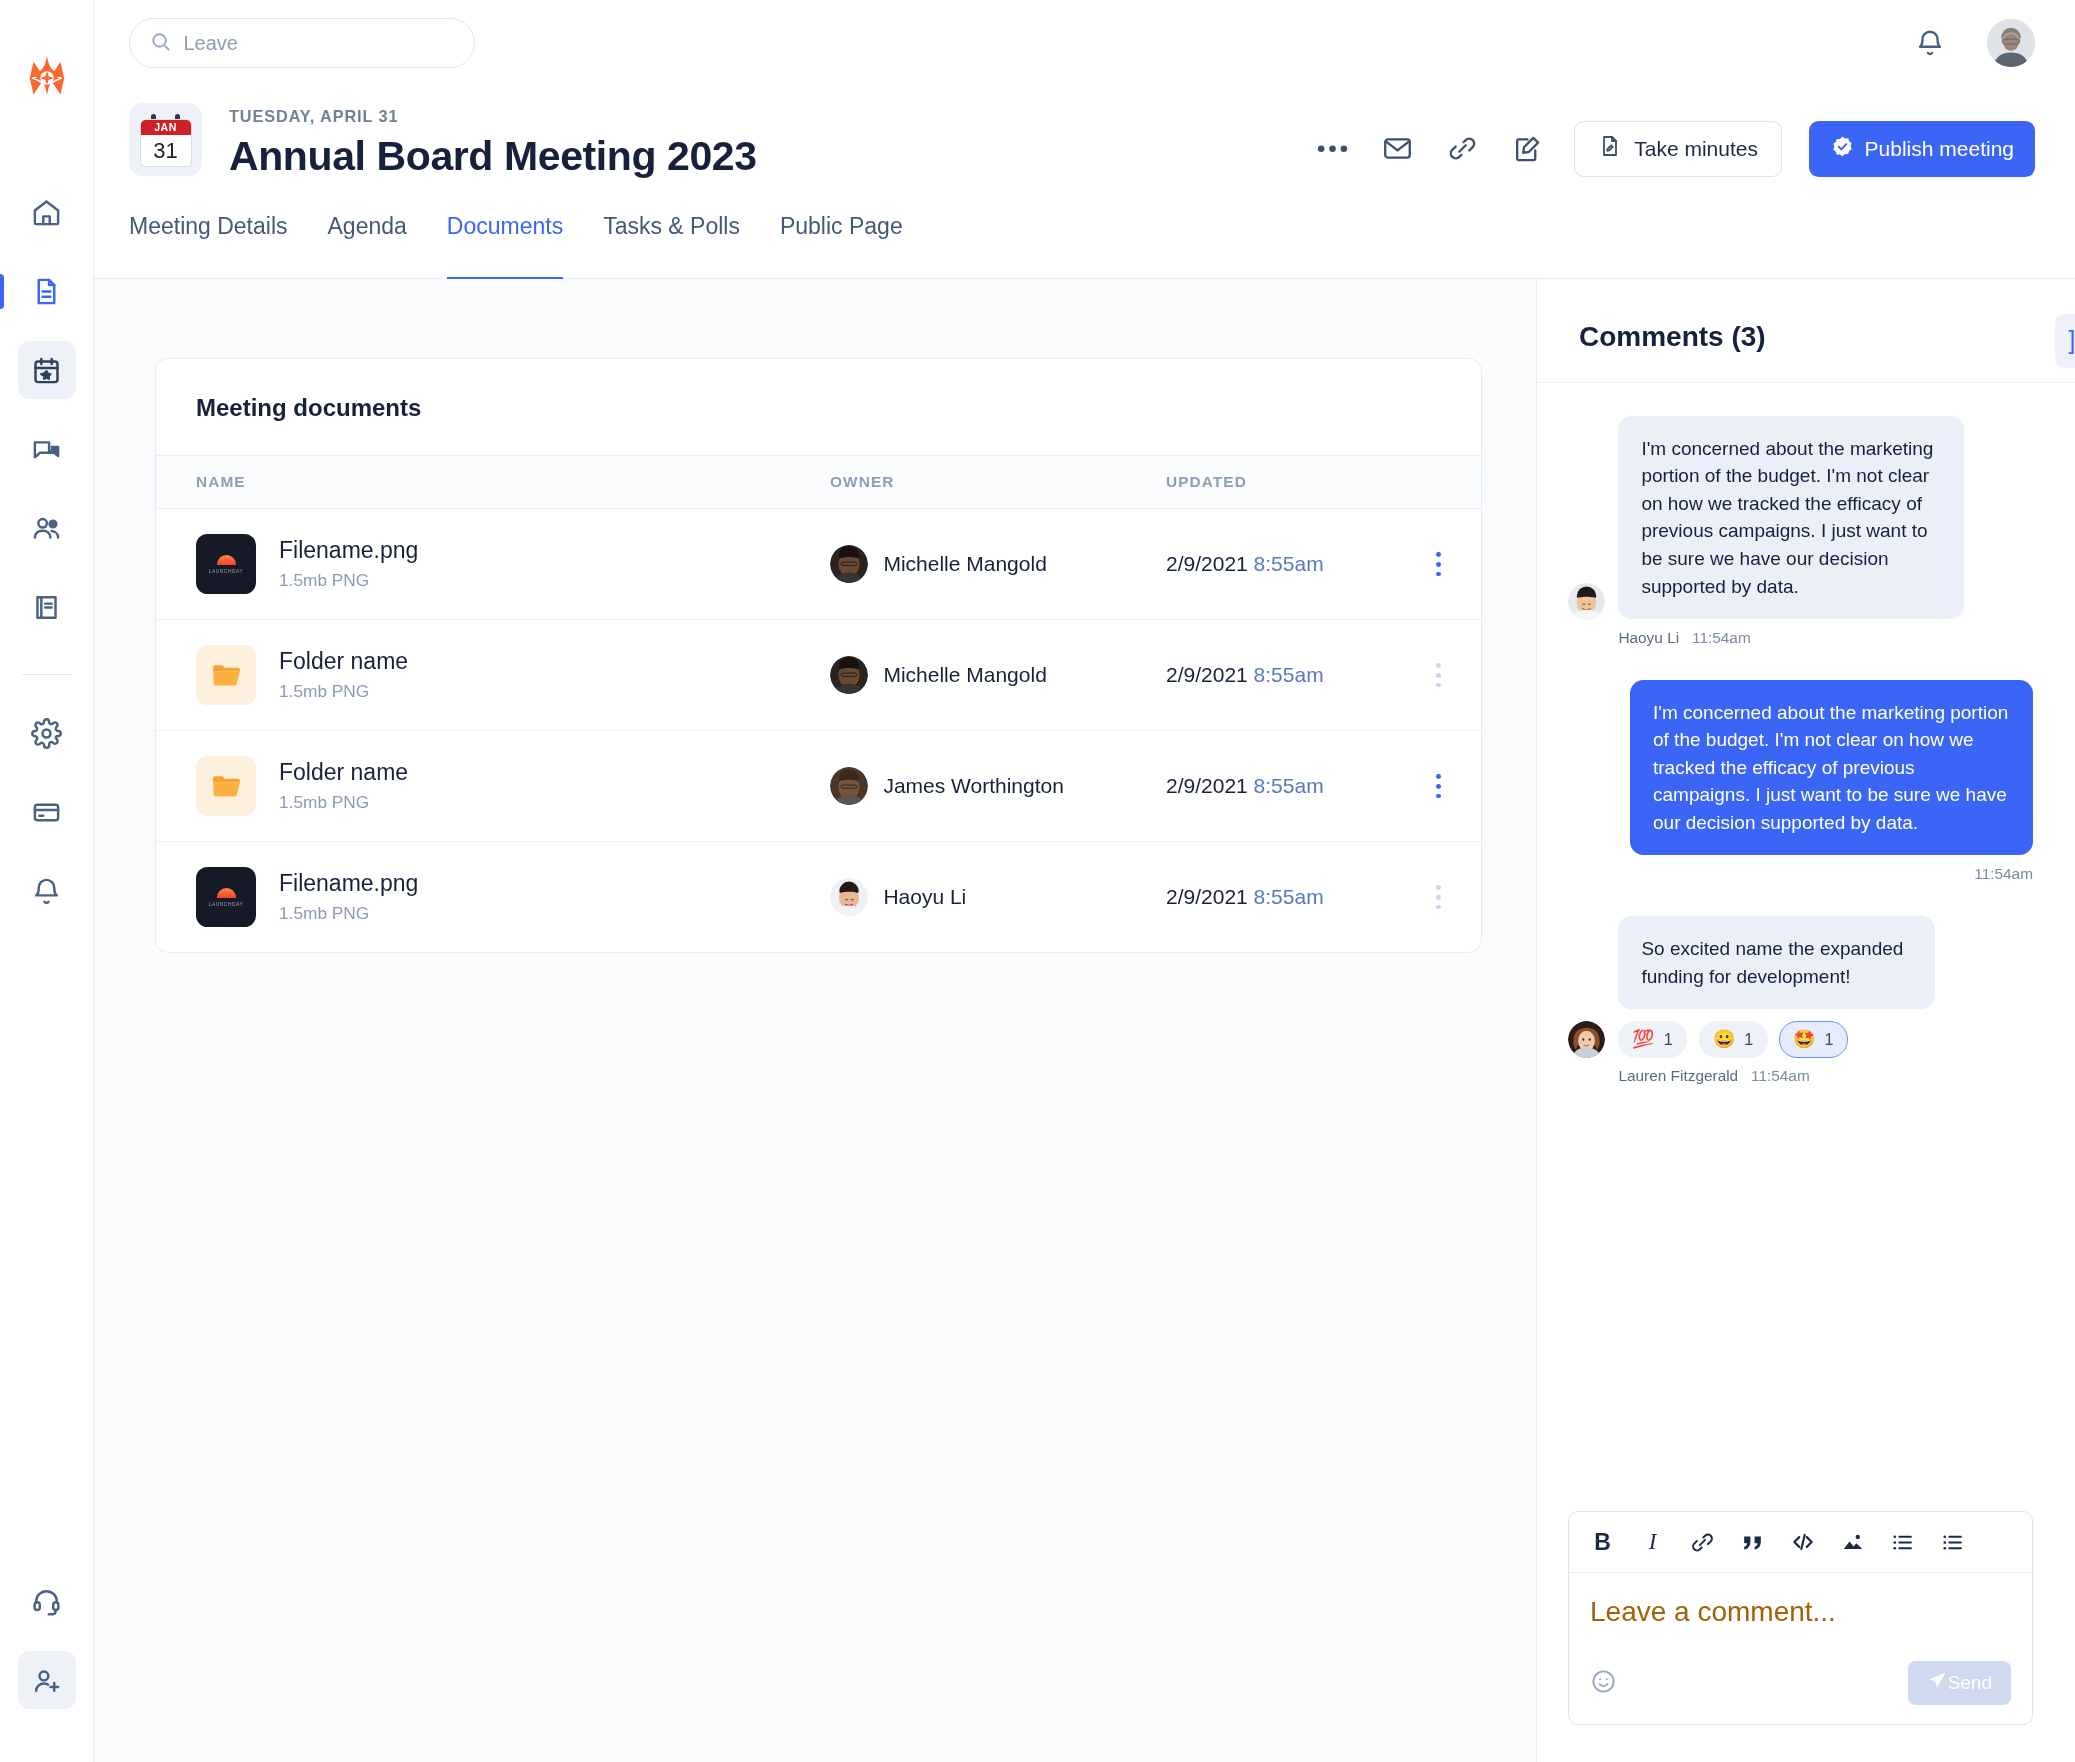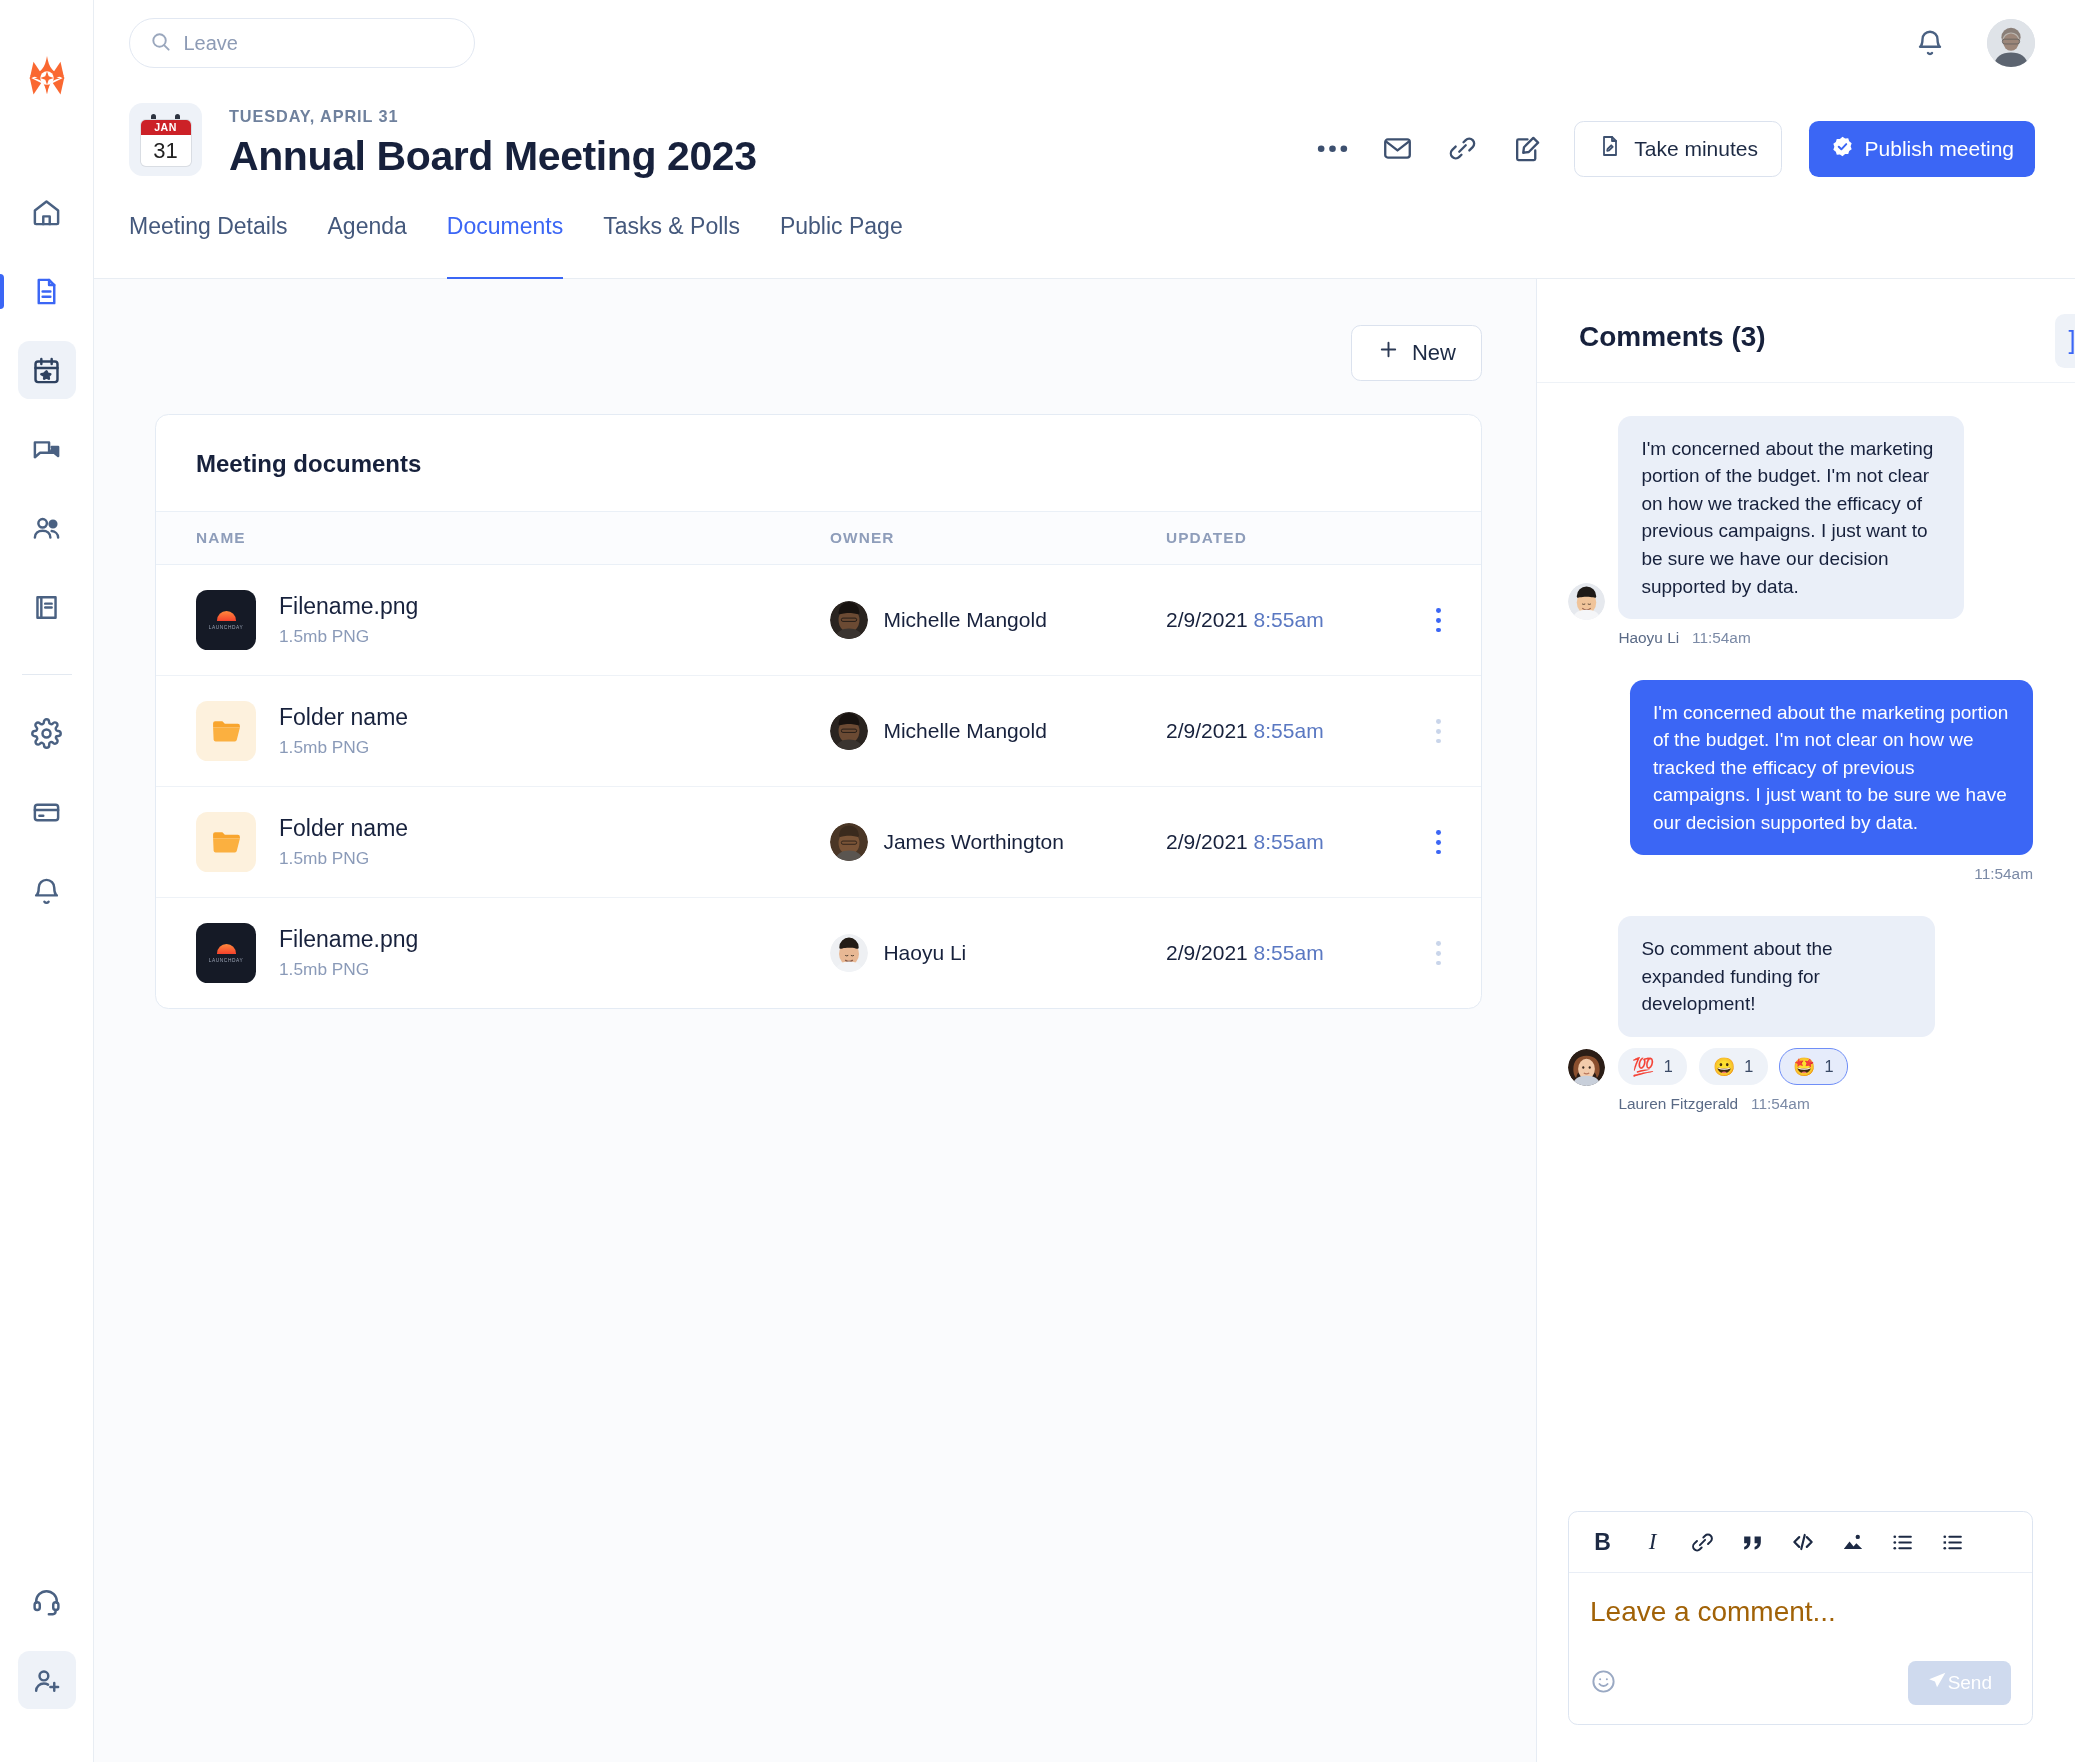--- a/index.html
+++ b/index.html
@@ -383,30 +383,20 @@
       <div class="tab">Meeting Details</div>
       <div class="tab">Agenda</div>
       <div class="tab sel">Documents</div>
       <div class="tab">Tasks &amp; Polls</div>
       <div class="tab">Public Page</div>
     </div>
 
     <div class="body">
 
       <div class="docs-pane">
-        <div class="new-row">
-          <button class="btn-new">
-            <span>
-              <svg viewBox="0 0 24 24" width="23" height="23" fill="none" stroke="#2c3a55" stroke-width="2" stroke-linecap="round">
-                  <path d="M12 5v14M5 12h14"></path>
-                </svg>
-            </span>
-            <span>New</span>
-          </button>
-        </div>
 
         <div class="card">
           <div class="card-title">Meeting documents</div>
           <div class="thead">
             <div class="c-name">NAME</div>
             <div class="c-owner">OWNER</div>
             <div class="c-upd">UPDATED</div>
             <div class="c-menu"></div>
           </div>
 
@@ -605,21 +595,21 @@
                   <circle cx="19" cy="19" r="19" fill="#2b1d16"></circle>
                   <path d="M5.5 21c0-9 5-14 13.5-14S32.5 12 32.5 21c0 5-2 8-3 8.5-1-6-4-8-10.5-8s-9.5 2-10.5 8C7.5 29 5.5 26 5.5 21Z" fill="#8a4f2e"></path>
                   <ellipse cx="19" cy="20.5" rx="8.6" ry="10.5" fill="#f2cbab"></ellipse>
                   <ellipse cx="15.7" cy="19" rx="1.1" ry="1.3" fill="#3b2b22"></ellipse>
                   <ellipse cx="22.3" cy="19" rx="1.1" ry="1.3" fill="#3b2b22"></ellipse>
                   <path d="M16.2 24.6q2.8 1.8 5.6 0" stroke="#b9765c" stroke-width="1.2" fill="none"></path>
                   <path d="M4 38c2-7.5 7-10.5 15-10.5S32 30.5 34 38Z" fill="#c8cfda"></path>
                 </svg>
             </span>
             <div class="bubble-wrap">
-              <div class="bubble" style="max-width:317px">So comment about the expanded funding for development!</div>
+              <div class="bubble" style="max-width:317px">So excited name the expanded funding for development!</div>
               <div class="reacts">
                 <div class="react">
                   <span class="em">💯</span>
                   <span>1</span>
                 </div>
                 <div class="react">
                   <span class="em">😀</span>
                   <span>1</span>
                 </div>
                 <div class="react on">

